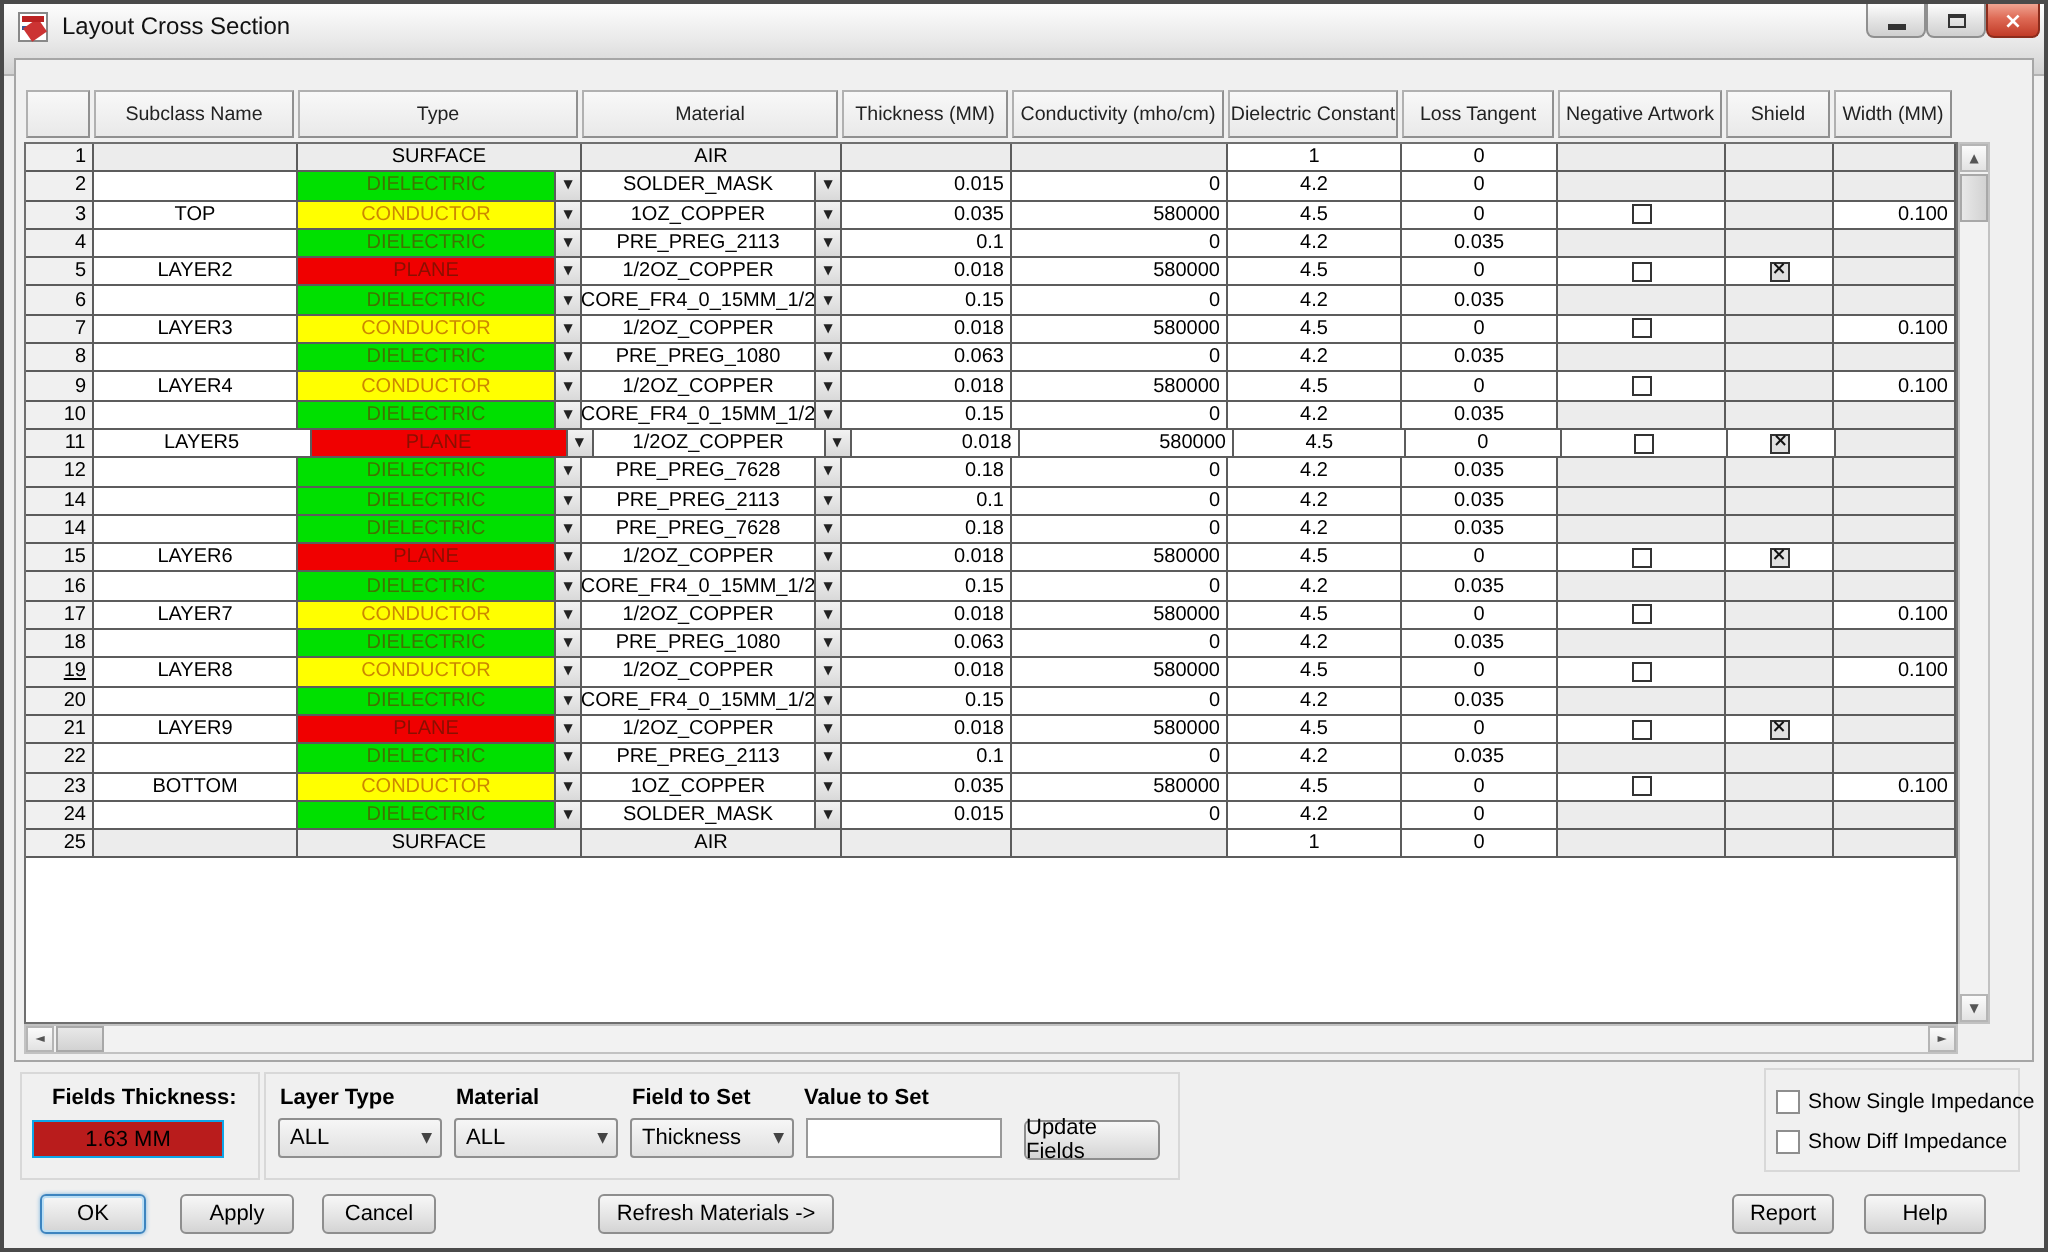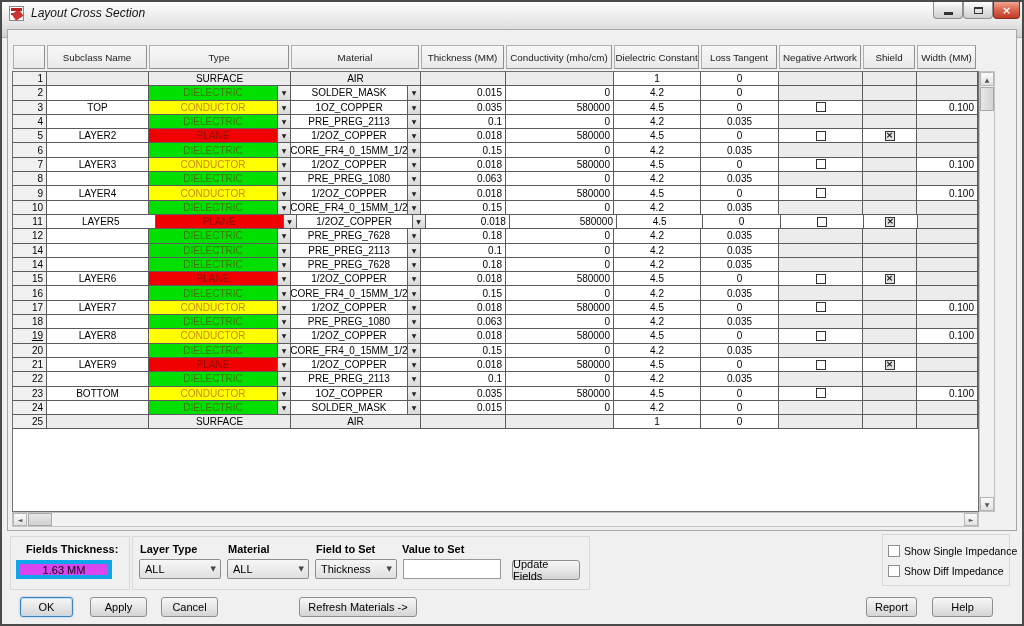--- a/index.html
+++ b/index.html
@@ -7,21 +7,20 @@
   .window{
     position:relative;width:1024px;height:626px;background:#f0f0f0;
     border:2px solid #4a4a4a;overflow:hidden;
     font-family:"Liberation Sans",sans-serif;color:#000;
   }
   
   .titlebar{
     position:absolute;left:0;top:0;right:0;height:36px;
     background:linear-gradient(#fdfdfd,#e8e8e8 55%,#d2d2d2);
     border-bottom:1px solid #b2b2b2;
-    font-style:italic;
   }
   .appicon{position:absolute;left:7px;top:4px;width:15px;height:15px;background:#fff;border:1px solid #888;}
   .appicon .r1{position:absolute;left:1px;top:1px;width:11px;height:3px;background:#b22;}
   .appicon .r2{position:absolute;left:1px;top:6px;width:8px;height:2px;background:#335a9a;}
   .appicon .r3{position:absolute;left:3px;top:4px;width:9px;height:8px;background:#c33;transform:rotate(-35deg);}
   .wtitle{position:absolute;left:29px;top:4px;font-size:12px;color:#111;}
   .winbtn{
     position:absolute;top:0;height:17px;border:1px solid #8f8f8f;border-top:none;
     border-radius:0 0 4px 4px;background:linear-gradient(#fdfdfd,#e7e7e7 45%,#cfcfcf);
     display:flex;align-items:center;justify-content:center;
@@ -76,22 +75,22 @@
   .vscroll .thumb{position:absolute;left:0;top:15px;width:14px;height:24px;background:linear-gradient(90deg,#e8e8e8,#d2d2d2);border:1px solid #a8a8a8;}
   .hscroll .left{left:0;top:0;width:14px;height:13px;}
   .hscroll .right{right:0;top:0;width:14px;height:13px;}
   .hscroll .thumb{position:absolute;left:15px;top:0;width:24px;height:13px;background:linear-gradient(#e8e8e8,#d2d2d2);border:1px solid #a8a8a8;}
   
   .group{position:absolute;border:1px solid #d8d8d8;background:#f0f0f0;}
   .g-total{left:8px;top:534px;width:120px;height:54px;}
   .g-fields{left:130px;top:534px;width:458px;height:54px;}
   .g-imped{left:880px;top:532px;width:128px;height:52px;}
   .flabel{position:absolute;font-size:11px;font-weight:bold;color:#000;white-space:nowrap;}
-  .tval{position:absolute;left:14px;top:558px;width:96px;height:19px;border:4px solid #0ea5e9;
-    background:#d946ef;display:flex;align-items:center;justify-content:center;font-size:11px;}
+  .tval{position:absolute;left:14px;top:558px;width:96px;height:19px;border:1px solid #0ea5e9;
+    background:#b91c1c;display:flex;align-items:center;justify-content:center;font-size:11px;}
   .combo{position:absolute;height:20px;border:1px solid #8e8e8e;border-radius:2px;
     background:linear-gradient(#f6f6f6,#e0e0e0);display:flex;align-items:center;
     font-size:11px;padding-left:5px;}
   .combo .arr{position:absolute;right:4px;font-size:7px;color:#444;font-family:"DejaVu Sans",sans-serif;}
   .tinput{position:absolute;left:401px;top:557px;width:98px;height:20px;border:1px solid #999;background:#fff;
     font-size:11px;padding:0 3px;font-family:"Liberation Sans",sans-serif;}
   .ckrow{position:absolute;display:flex;align-items:center;gap:4px;font-size:10.5px;white-space:nowrap;}
   .ckbox{width:12px;height:12px;border:1px solid #8e8e8e;background:#fff;flex:none;}
   
   .btn{position:absolute;height:20px;border:1px solid #8e8e8e;border-radius:3px;

